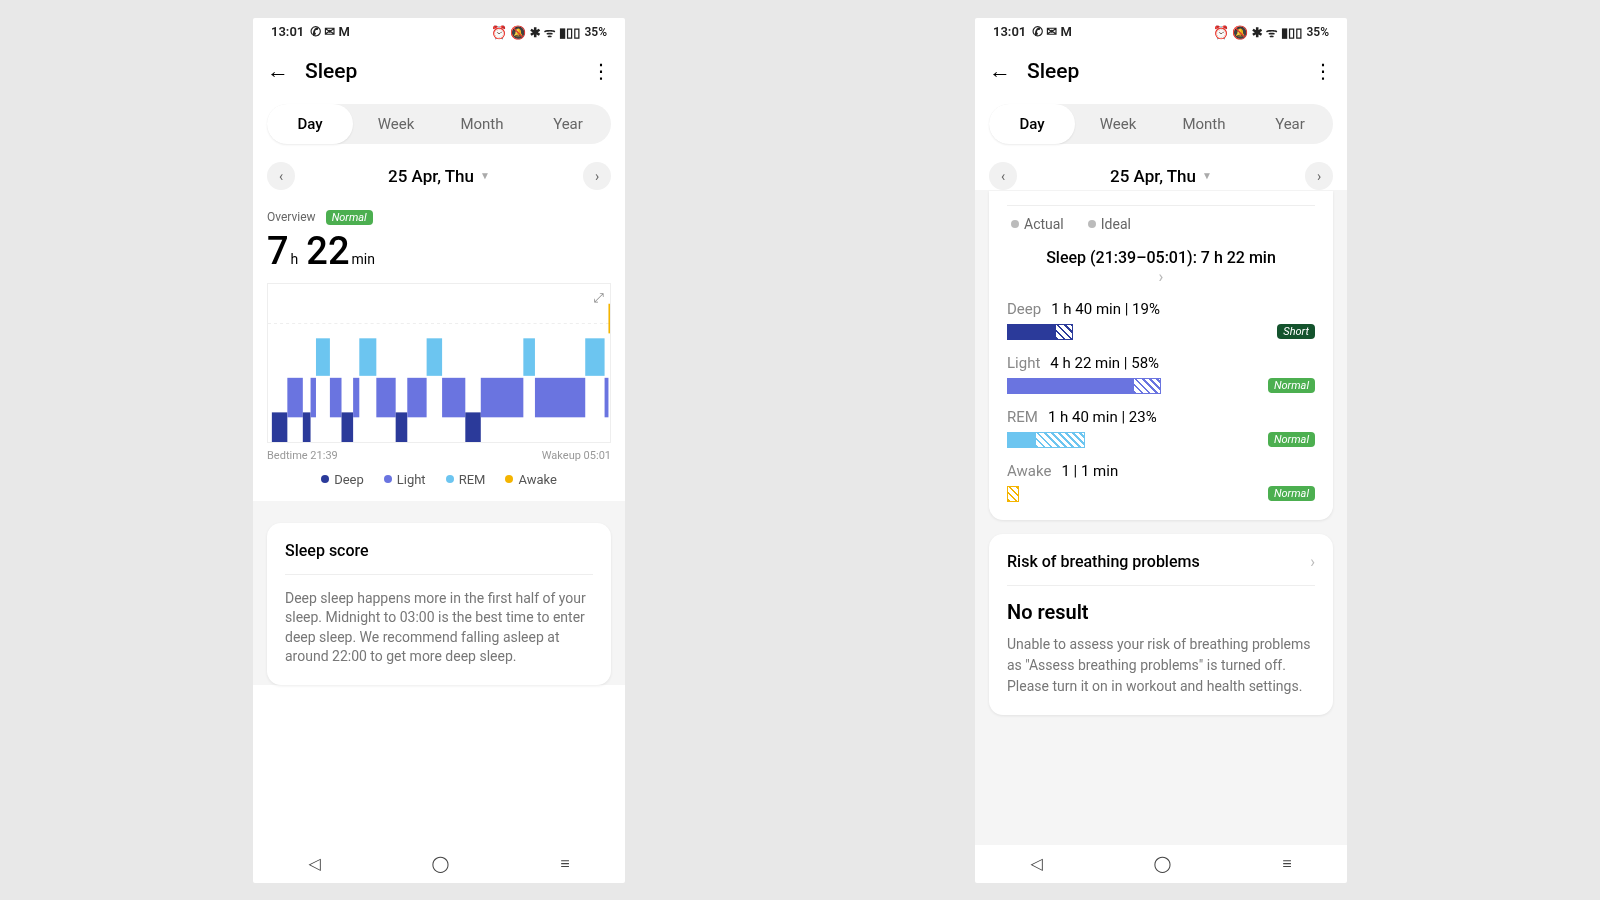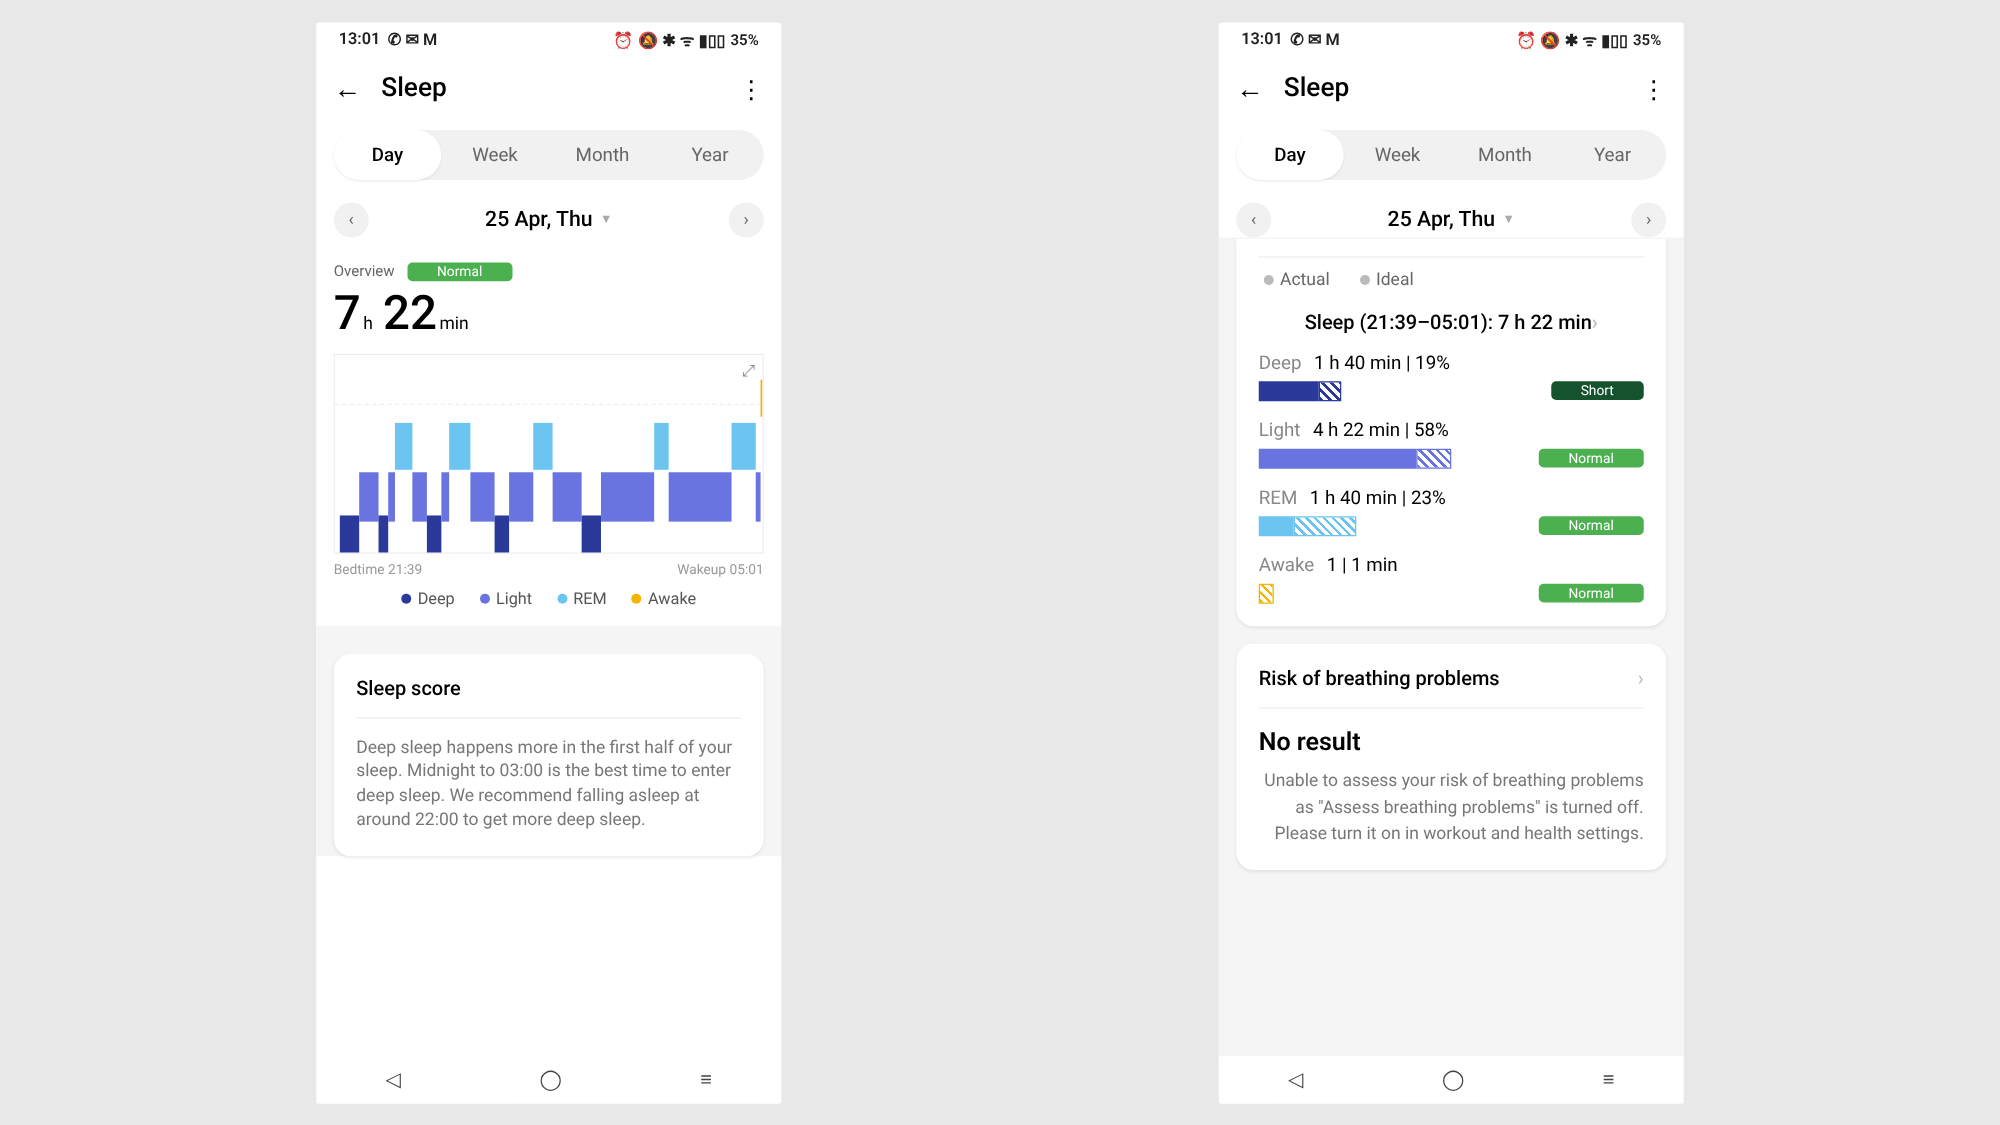--- a/index.html
+++ b/index.html
@@ -82,23 +82,24 @@
     display: flex; align-items: center; justify-content: center;
     font-size: 14px; color: #666; cursor: pointer;
   }
   .date-label { font-size: 17px; font-weight: 500; display: flex; align-items: center; gap: 6px; }
   .dropdown-caret { font-size: 10px; color: #aaa; }
   .content { flex: 1; overflow: hidden; padding: 0 14px; }
   .overview-row { margin-top: 20px; display: flex; align-items: center; gap: 10px; }
   .overview-label { color: #666; font-size: 12px; }
   .badge {
     font-size: 11px;
-    padding: 1px 24px;
+    padding: 1px 6px;
     border-radius: 4px;
     color: #fff;
+    font-style: italic;
   }
   .badge.normal { background: #4caf50; }
   .badge.short { background: #14532d; }
   .total-time { margin-top: 4px; font-size: 16px; display: flex; align-items: baseline; gap: 2px; }
   .total-time .big { font-size: 38px; font-weight: 500; }
   .total-time .unit { font-size: 14px; margin-right: 6px; }
   .chart {
     margin-top: 10px;
     width: 100%;
     height: 160px;
@@ -126,21 +127,21 @@
   .score-val { font-size: 42px; font-weight: 500; margin-top: 10px; }
   .score-headline { font-size: 16px; line-height: 1.4; margin-top: 10px; }
   .score-body { font-size: 14px; color: #777; margin-top: 10px; line-height: 1.4; }
   .bg-gray { background: #f5f5f5; }
 
   
   .legend2 { display: flex; gap: 24px; font-size: 14px; color: #666; margin-top: 10px; padding: 0 4px; }
   .dotg { width: 8px; height: 8px; background: #bbb; border-radius: 50%; }
   .sleep-summary {
     margin-top: 16px; display: flex; align-items: center; justify-content: center;
-    font-size: 16px; font-weight: 500;
+    font-size: 16px; font-weight: 500; flex-direction: column;
   }
   .chevron { color: #bbb; font-size: 16px; }
   .stage-row { margin-top: 14px; }
   .stage-header { display: flex; gap: 10px; font-size: 15px; }
   .stage-name { color: #888; }
   .stage-value { }
   .stage-bar-row { display: flex; align-items: center; justify-content: space-between; margin-top: 6px; }
   .stage-bar { height: 16px; display: flex; }
   .bar-solid { height: 100%; }
   .bar-hatched {
@@ -150,21 +151,21 @@
   }
   .card2 {
     margin: 14px 0 0;
     background: #fff;
     border-radius: 14px;
     padding: 18px;
     box-shadow: 0 1px 3px rgba(0,0,0,0.08);
   }
   .card2-header { display: flex; justify-content: space-between; align-items: center; }
   .no-result { font-size: 20px; font-weight: 600; margin-top: 14px; }
-  .no-result-body { font-size: 14px; color: #777; margin-top: 10px; line-height: 1.5; text-align: right; }
+  .no-result-body { font-size: 14px; color: #777; margin-top: 10px; line-height: 1.5; }
   .nav-bar {
     height: 38px;
     display: flex;
     justify-content: space-around;
     align-items: center;
     font-size: 16px;
     color: #444;
   }
   .sep { height: 1px; background: #eee; margin: 8px 0; }
 </style>

